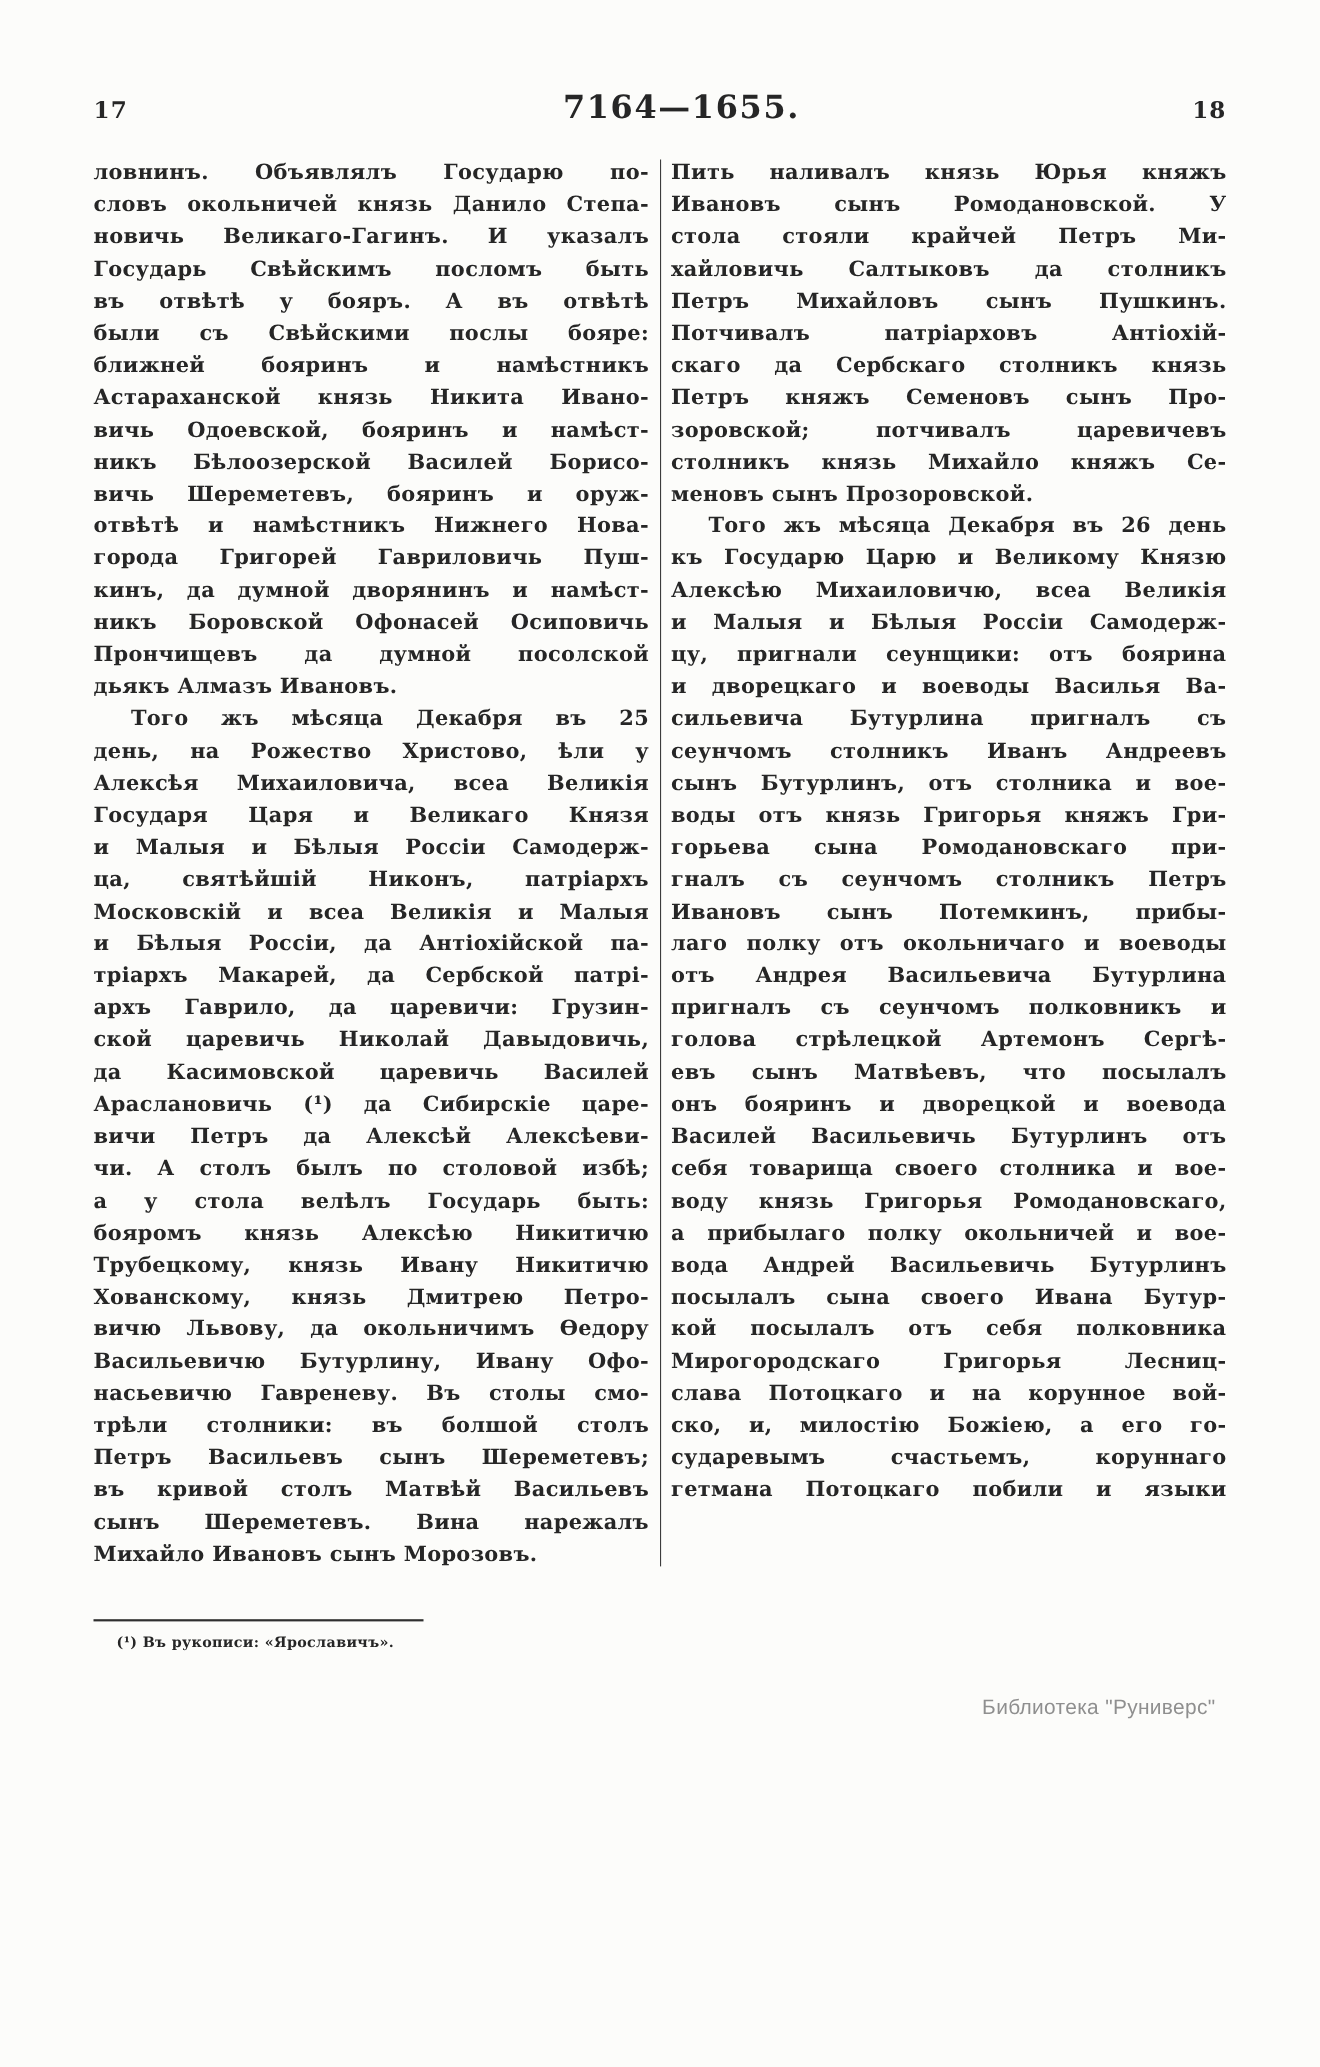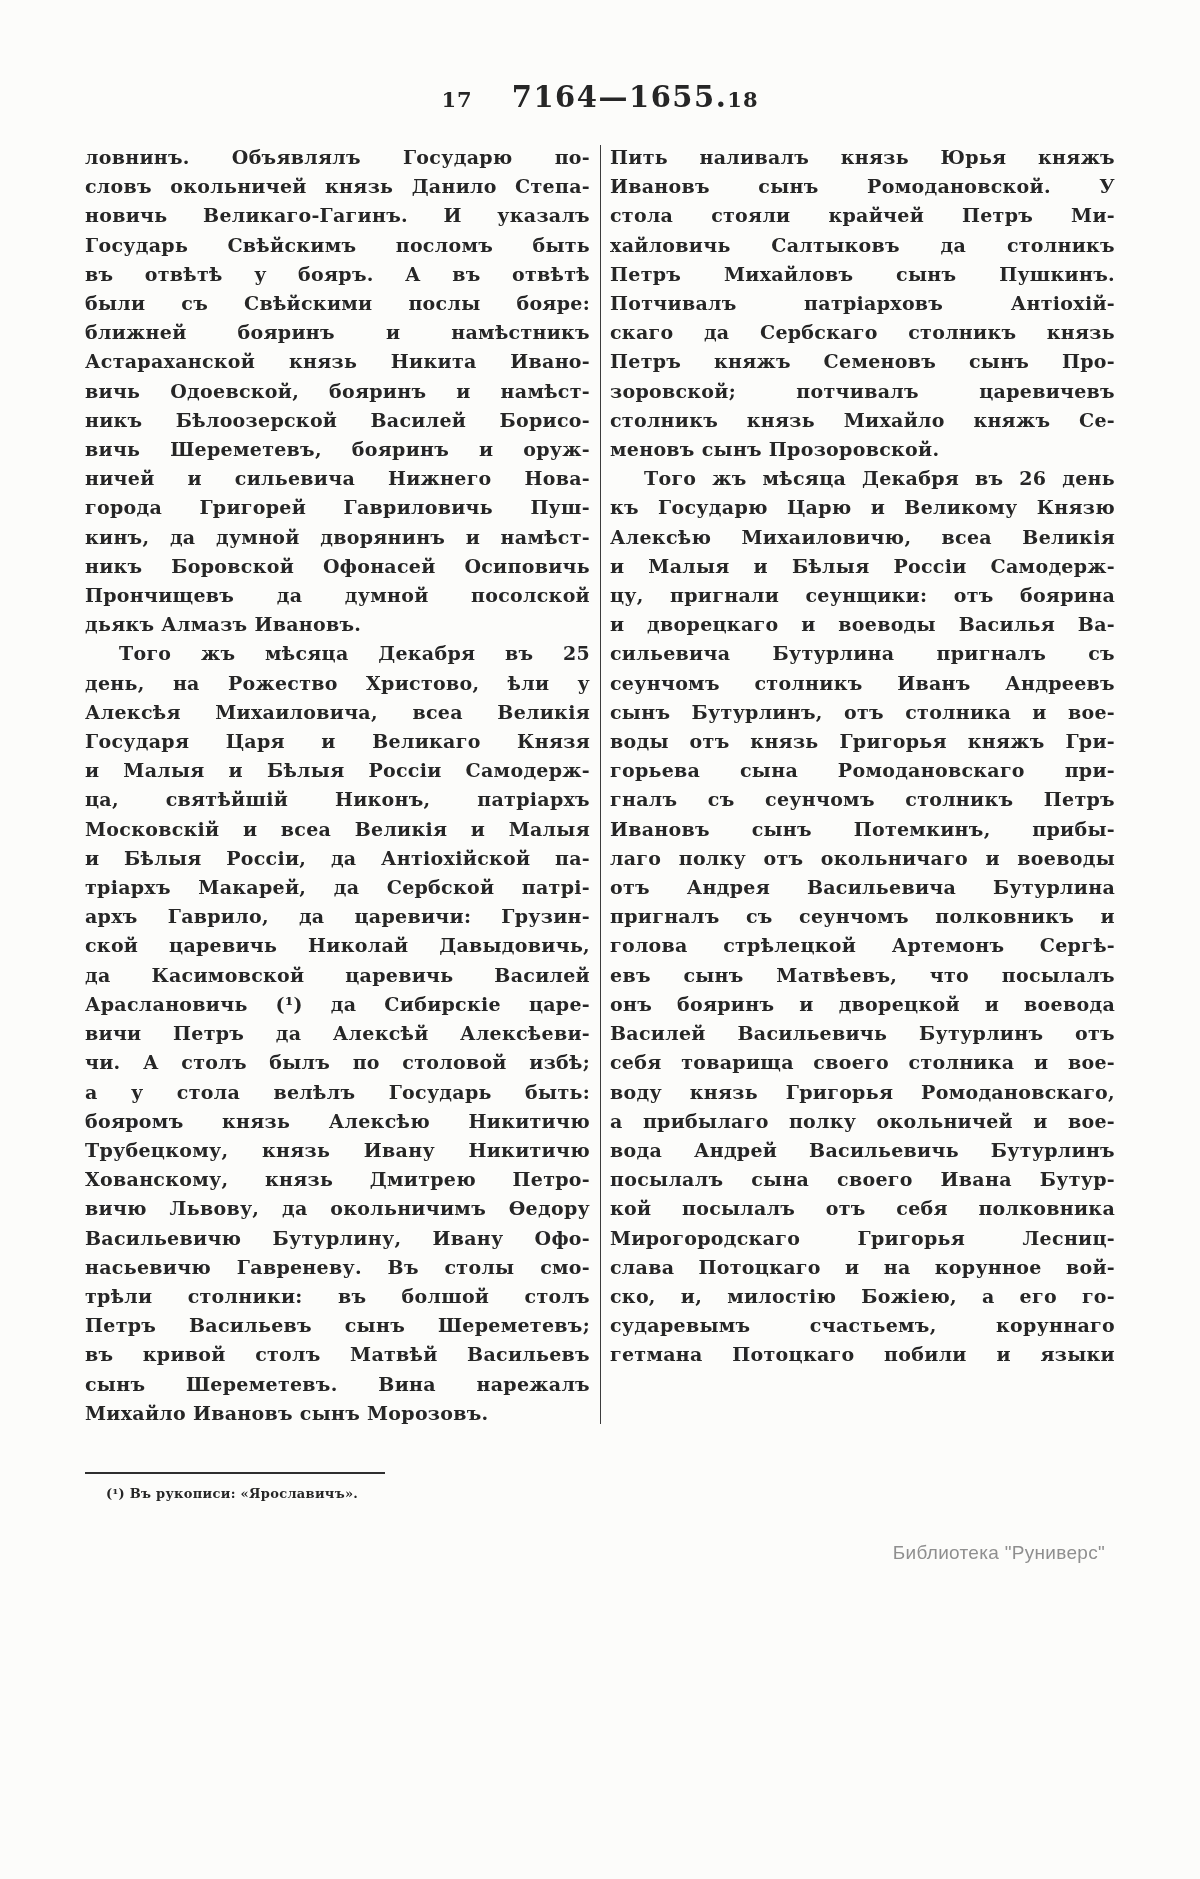--- a/index.html
+++ b/index.html
@@ -13,21 +13,21 @@
     font-family: "DejaVu Serif", serif;
     color: #262626;
     overflow: hidden;
   }
   .header {
     position: absolute;
     top: 80px;
     left: 85px;
     right: 85px;
     display: flex;
-    justify-content: center;
+    justify-content: space-between;
     align-items: baseline;
     font-weight: 700;
   }
   .pagenum { font-size: 21px; letter-spacing: 1px; }
   .title { font-size: 29px; letter-spacing: 1.5px; margin-left: 39px; }
   .columns {
     position: absolute;
     top: 143px;
     left: 85px;
     width: 1030px;
@@ -102,21 +102,21 @@
           <div class="line">словъ окольничей князь Данило Степа-</div>
           <div class="line">новичь Великаго-Гагинъ. И указалъ</div>
           <div class="line">Государь Свѣйскимъ посломъ быть</div>
           <div class="line">въ отвѣтѣ у бояръ. А въ отвѣтѣ</div>
           <div class="line">были съ Свѣйскими послы бояре:</div>
           <div class="line">ближней бояринъ и намѣстникъ</div>
           <div class="line">Астараханской князь Никита Ивано-</div>
           <div class="line">вичь Одоевской, бояринъ и намѣст-</div>
           <div class="line">никъ Бѣлоозерской Василей Борисо-</div>
           <div class="line">вичь Шереметевъ, бояринъ и оруж-</div>
-          <div class="line">ничей и сильевича Нижнего Нова-</div>
+          <div class="line">отвѣтѣ и намѣстникъ Нижнего Нова-</div>
           <div class="line">города Григорей Гавриловичь Пуш-</div>
           <div class="line">кинъ, да думной дворянинъ и намѣст-</div>
           <div class="line">никъ Боровской Офонасей Осиповичь</div>
           <div class="line">Прончищевъ да думной посолской</div>
           <div class="line last">дьякъ Алмазъ Ивановъ.</div>
         </div>
         <div class="para indent">
           <div class="line">Того жъ мѣсяца Декабря въ 25</div>
           <div class="line">день, на Рожество Христово, ѣли у</div>
           <div class="line">Алексѣя Михаиловича, всеа Великія</div>

